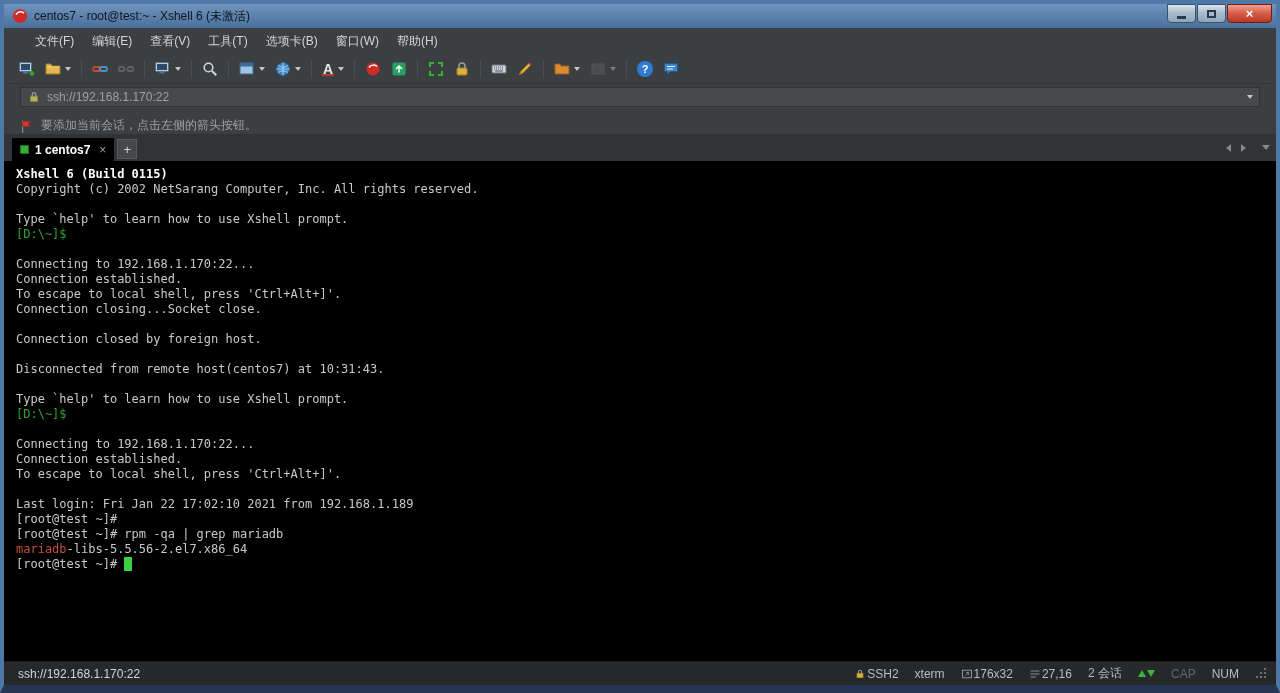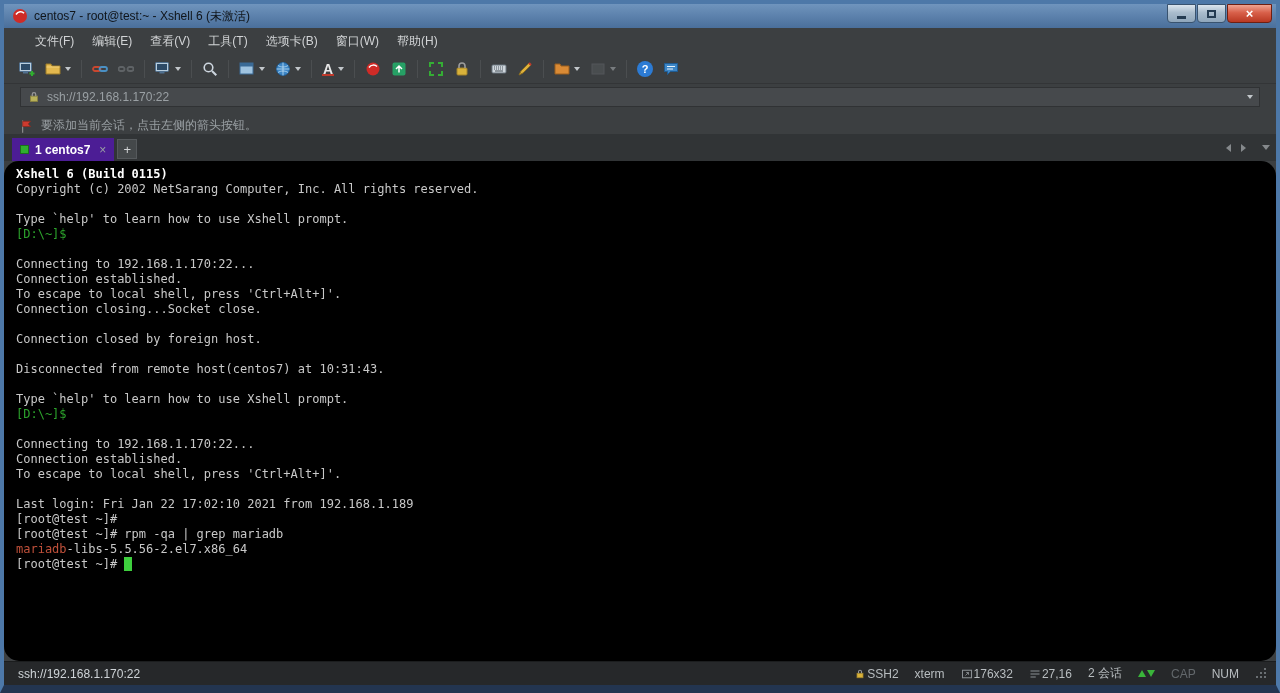--- a/index.html
+++ b/index.html
@@ -51,34 +51,34 @@
   .addressfield { flex:1; height:20px; background:#46494c; border:1px solid #303234; display:flex; align-items:center; padding:0 6px; color:#9aa0a4; }
   .addressfield .value { margin-left:6px; }
   .addressfield .caret { margin-left:auto; }
 
   
   .infobar { height:24px; flex:0 0 24px; background:#3c3f41; display:flex; align-items:flex-end; padding:0 16px; color:#9aa0a4; }
   .infobar svg { margin-right:7px; }
 
   
   .tabbar { height:27px; flex:0 0 27px; background:#313436; display:flex; align-items:flex-end; padding-left:8px; position:relative; }
-  .tab { height:23px; background:#4c1d95; display:flex; align-items:center; padding:0 8px; margin-right:3px; cursor:default; }
+  .tab { height:23px; background:#000000; display:flex; align-items:center; padding:0 8px; margin-right:3px; cursor:default; }
   .tab .status-square { width:9px; height:9px; background:#2fae2f; border:1px solid #1d6e1d; margin-right:6px; }
   .tab .tab-label { color:#fff; font-weight:bold; }
   .tab .tab-close { color:#9aa0a4; margin-left:9px; font-size:12px; line-height:1; }
   .newtab { width:20px; height:20px; margin-bottom:2px; background:#44484a; border:1px solid #55595c; color:#d2d4d6; font-size:13px; line-height:1; display:flex; align-items:center; justify-content:center; cursor:default; }
   .tabnav { position:absolute; right:6px; top:0; height:27px; display:flex; align-items:center; gap:10px; }
   .tri-left { width:0; height:0; border-top:4px solid transparent; border-bottom:4px solid transparent; border-right:5px solid #85898c; }
   .tri-right { width:0; height:0; border-top:4px solid transparent; border-bottom:4px solid transparent; border-left:5px solid #85898c; }
   .tri-down { width:0; height:0; border-left:4px solid transparent; border-right:4px solid transparent; border-top:5px solid #85898c; margin-left:6px; }
 
   
   .terminal { flex:1; background:#000; padding:6px 0 0 12px; overflow:hidden;
     font-family:"DejaVu Sans Mono", monospace; font-size:12px; line-height:15px;
-    color:#c8c8c8; white-space:pre;border-radius:15px; }
+    color:#c8c8c8; white-space:pre; }
   .term-line { min-height:15px; }
   .seg-bold  { color:#ffffff; font-weight:bold; }
   .seg-green { color:#2ca32c; }
   .seg-match { color:#c0503a;margin-top:12px; }
   .seg-cursor{ background:#3ecf3e; color:#3ecf3e; }
 
   
   .statusbar { height:24px; flex:0 0 24px; background:#26282a; border-top:1px solid #1b1d1e; display:flex; align-items:center; padding:0 8px 0 14px; color:#b8bdc0; }
   .sb-left { color:#cfd4d8; }
   .sb-right { margin-left:auto; display:flex; align-items:center; gap:16px; }

